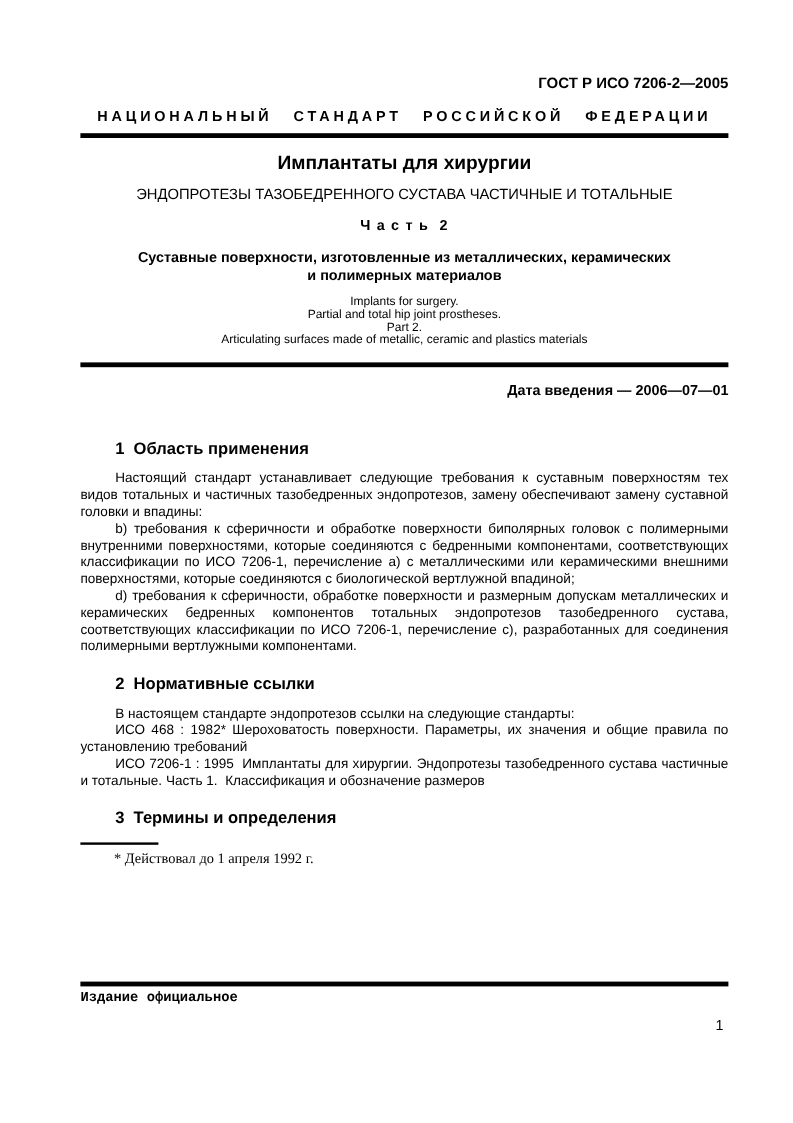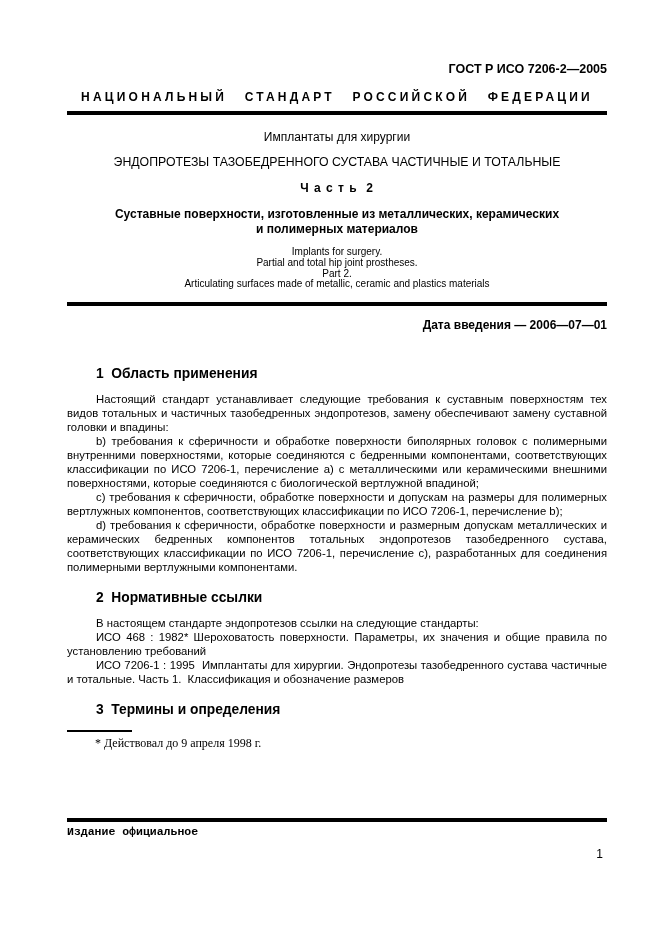--- a/index.html
+++ b/index.html
@@ -37,22 +37,22 @@
     white-space: nowrap;
   }
   .rule-thick {
     height: 4px;
     background: #000;
     margin-top: 7px;
   }
   .title-subject {
     margin-top: 15px;
     text-align: center;
-    font-weight: 400;
-    font-size: 12px;
+    font-weight: 700;
+    font-size: 16px;
     line-height: 14px;
   }
   .title-main {
     margin-top: 11px;
     text-align: center;
     font-weight: 400;
     font-size: 12.3px;
     line-height: 14px;
   }
   .title-part {
@@ -172,33 +172,32 @@
       <div>Articulating surfaces made of metallic, ceramic and plastics materials</div>
     </div>
 
     <div class="rule-thick rule-date"></div>
 
     <div class="effective-date">Дата введения — 2006—07—01</div>
 
     <h2 class="section-heading first">1&nbsp; Область применения</h2>
     <p class="body-par">Настоящий стандарт устанавливает следующие требования к суставным поверхностям тех видов тотальных и частичных тазобедренных эндопротезов, замену обеспечивают замену суставной головки и впадины:</p>
     <p class="body-par">b) требования к сферичности и обработке поверхности биполярных головок с полимерными внутренними поверхностями, которые соединяются с бедренными компонентами, соответствующих классификации по ИСО 7206-1, перечисление а) с металлическими или керамическими внешними поверхностями, которые соединяются с биологической вертлужной впадиной;</p>
-    <p class="body-par">с) требования к сферичности, обработке поверхности и допускам на размеры для полимерных вертлужных компонентов, соответствующих классификации по ИСО 7206-1, перечисление b);</p>
     <p class="body-par">d) требования к сферичности, обработке поверхности и размерным допускам металлических и керамических бедренных компонентов тотальных эндопротезов тазобедренного сустава, соответствующих классификации по ИСО 7206-1, перечисление с), разработанных для соединения полимерными вертлужными компонентами.</p>
 
     <h2 class="section-heading next">2&nbsp; Нормативные ссылки</h2>
     <p class="body-par">В настоящем стандарте эндопротезов ссылки на следующие стандарты:</p>
     <p class="body-par">ИСО 468 : 1982* Шероховатость поверхности. Параметры, их значения и общие правила по установлению требований</p>
     <p class="body-par">ИСО 7206-1 : 1995&nbsp; Имплантаты для хирургии. Эндопротезы тазобедренного сустава частичные и тотальные. Часть 1.&nbsp; Классификация и обозначение размеров</p>
 
     <h2 class="section-heading next">3&nbsp; Термины и определения</h2>
 
     <div class="footnote-block">
       <div class="footnote-rule"></div>
-      <p class="footnote-text">* Действовал до 9 апреля 1998 г.</p>
+      <p class="footnote-text">* Действовал до 1 апреля 1992 г.</p>
     </div>
 
   </div>
 
   <div class="footer">
     <div class="footer-rule"></div>
     <div class="edition-note">Издание официальное</div>
     <div class="page-number">1</div>
   </div>
 </div>

